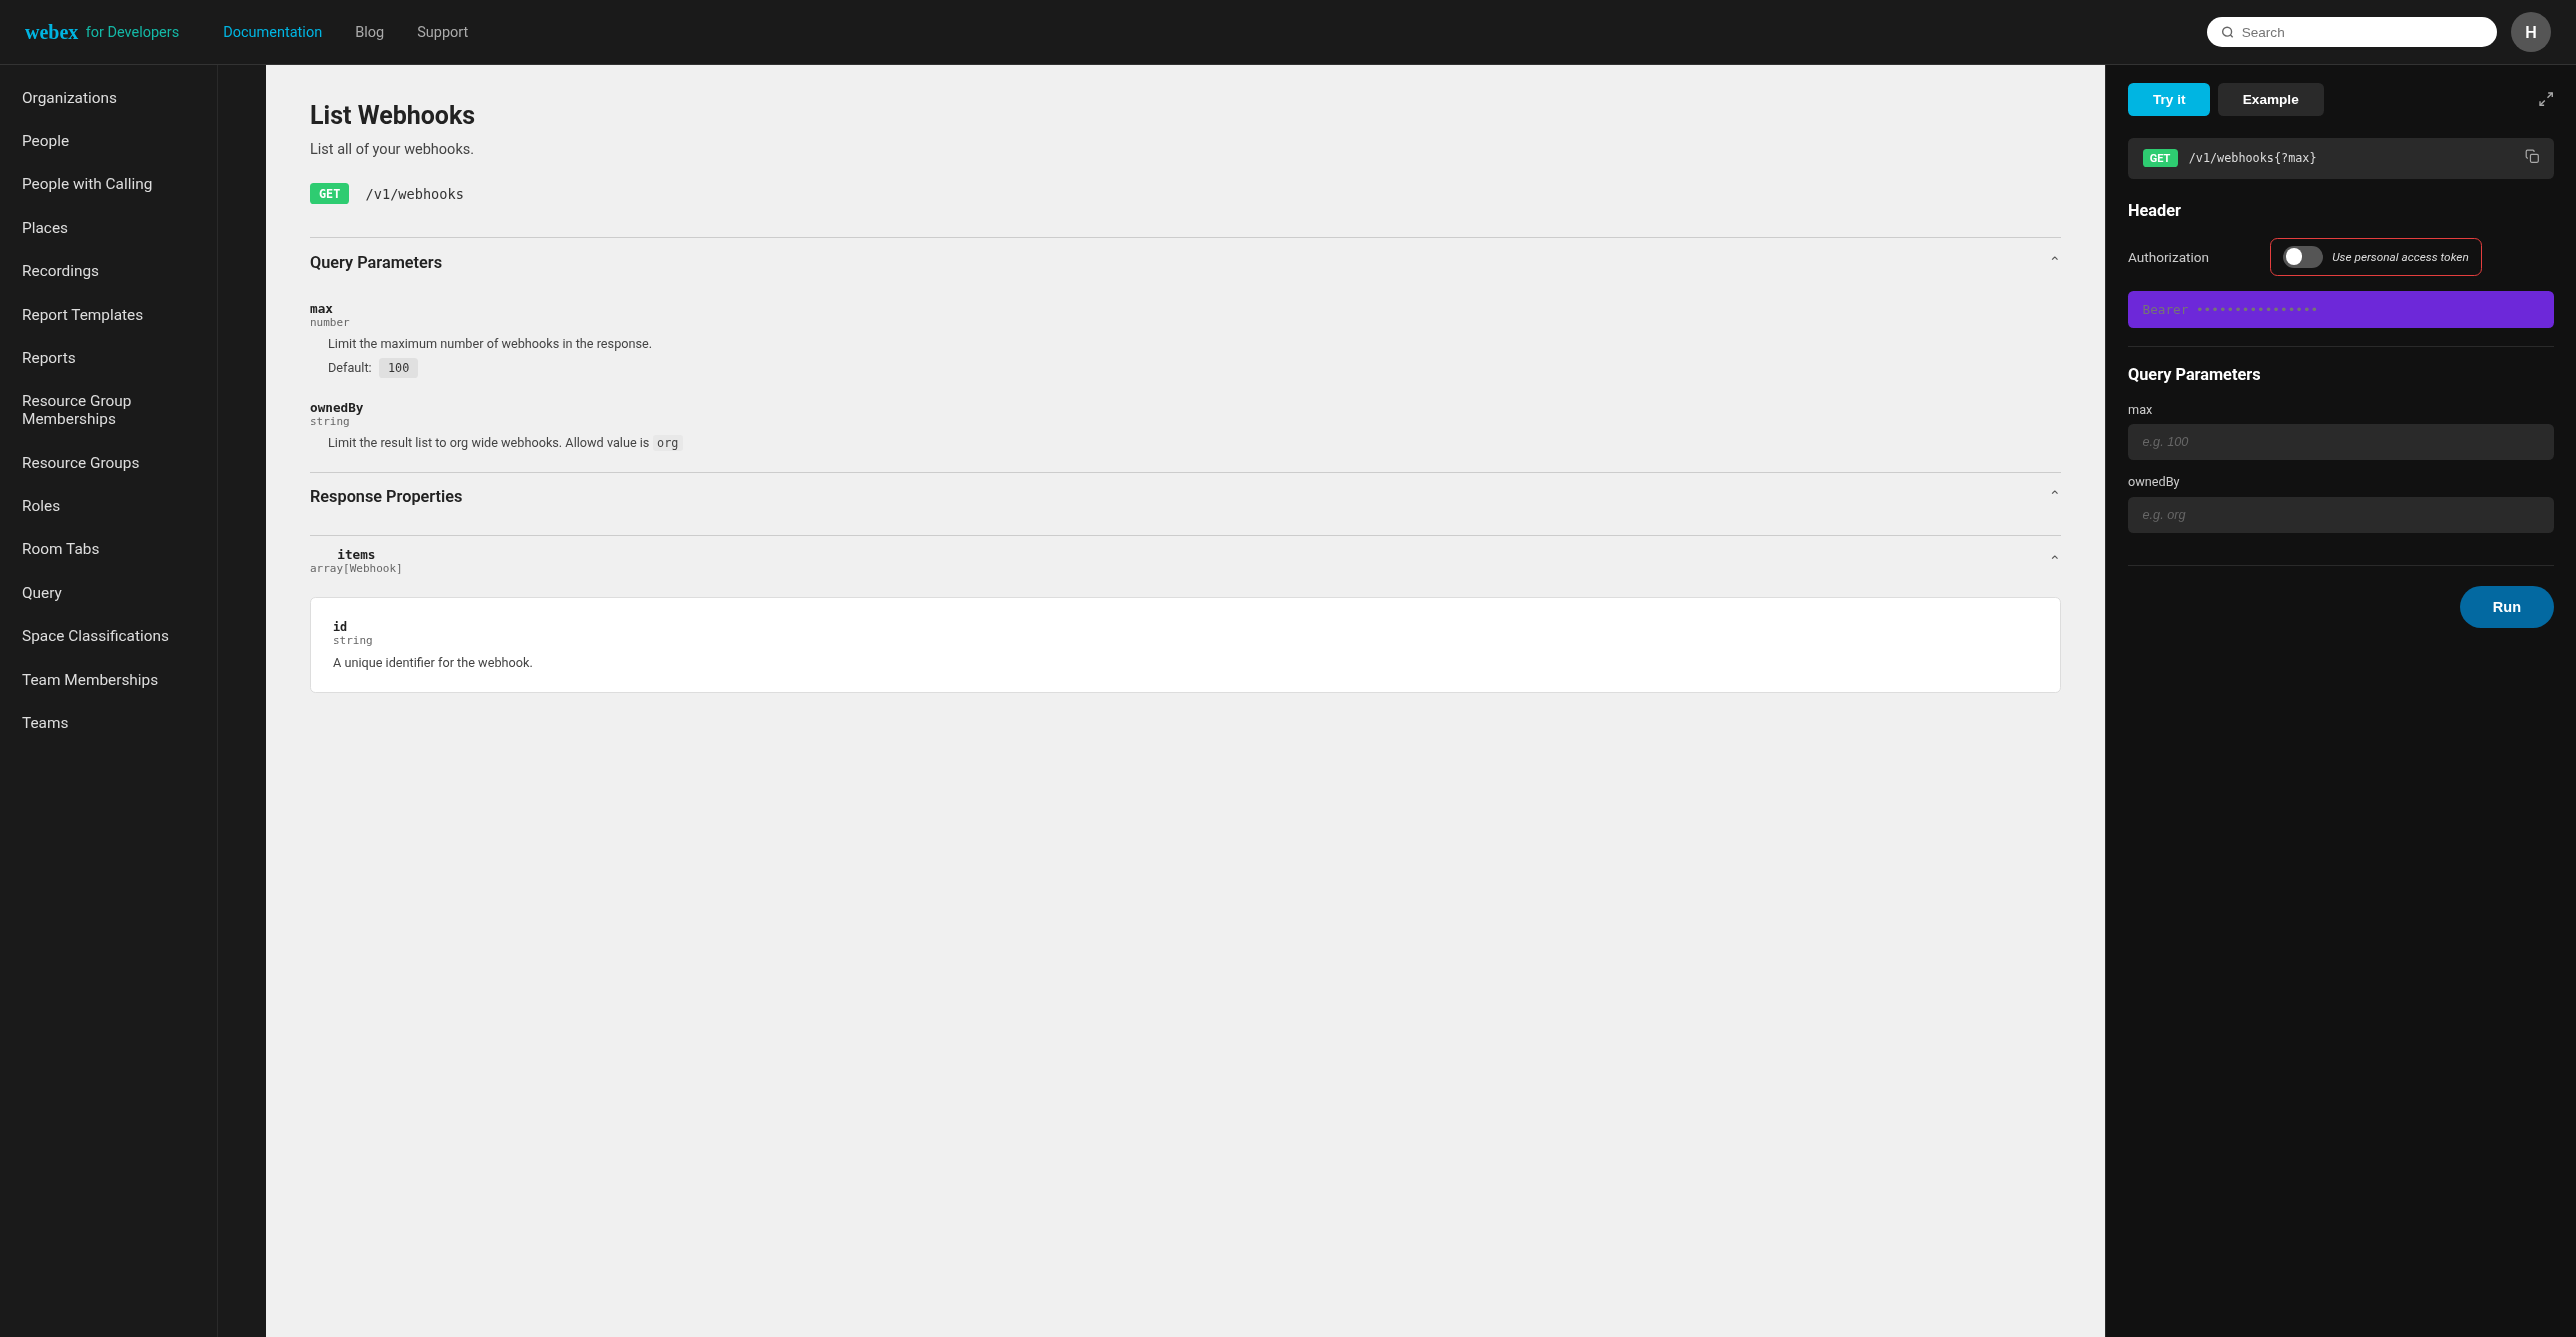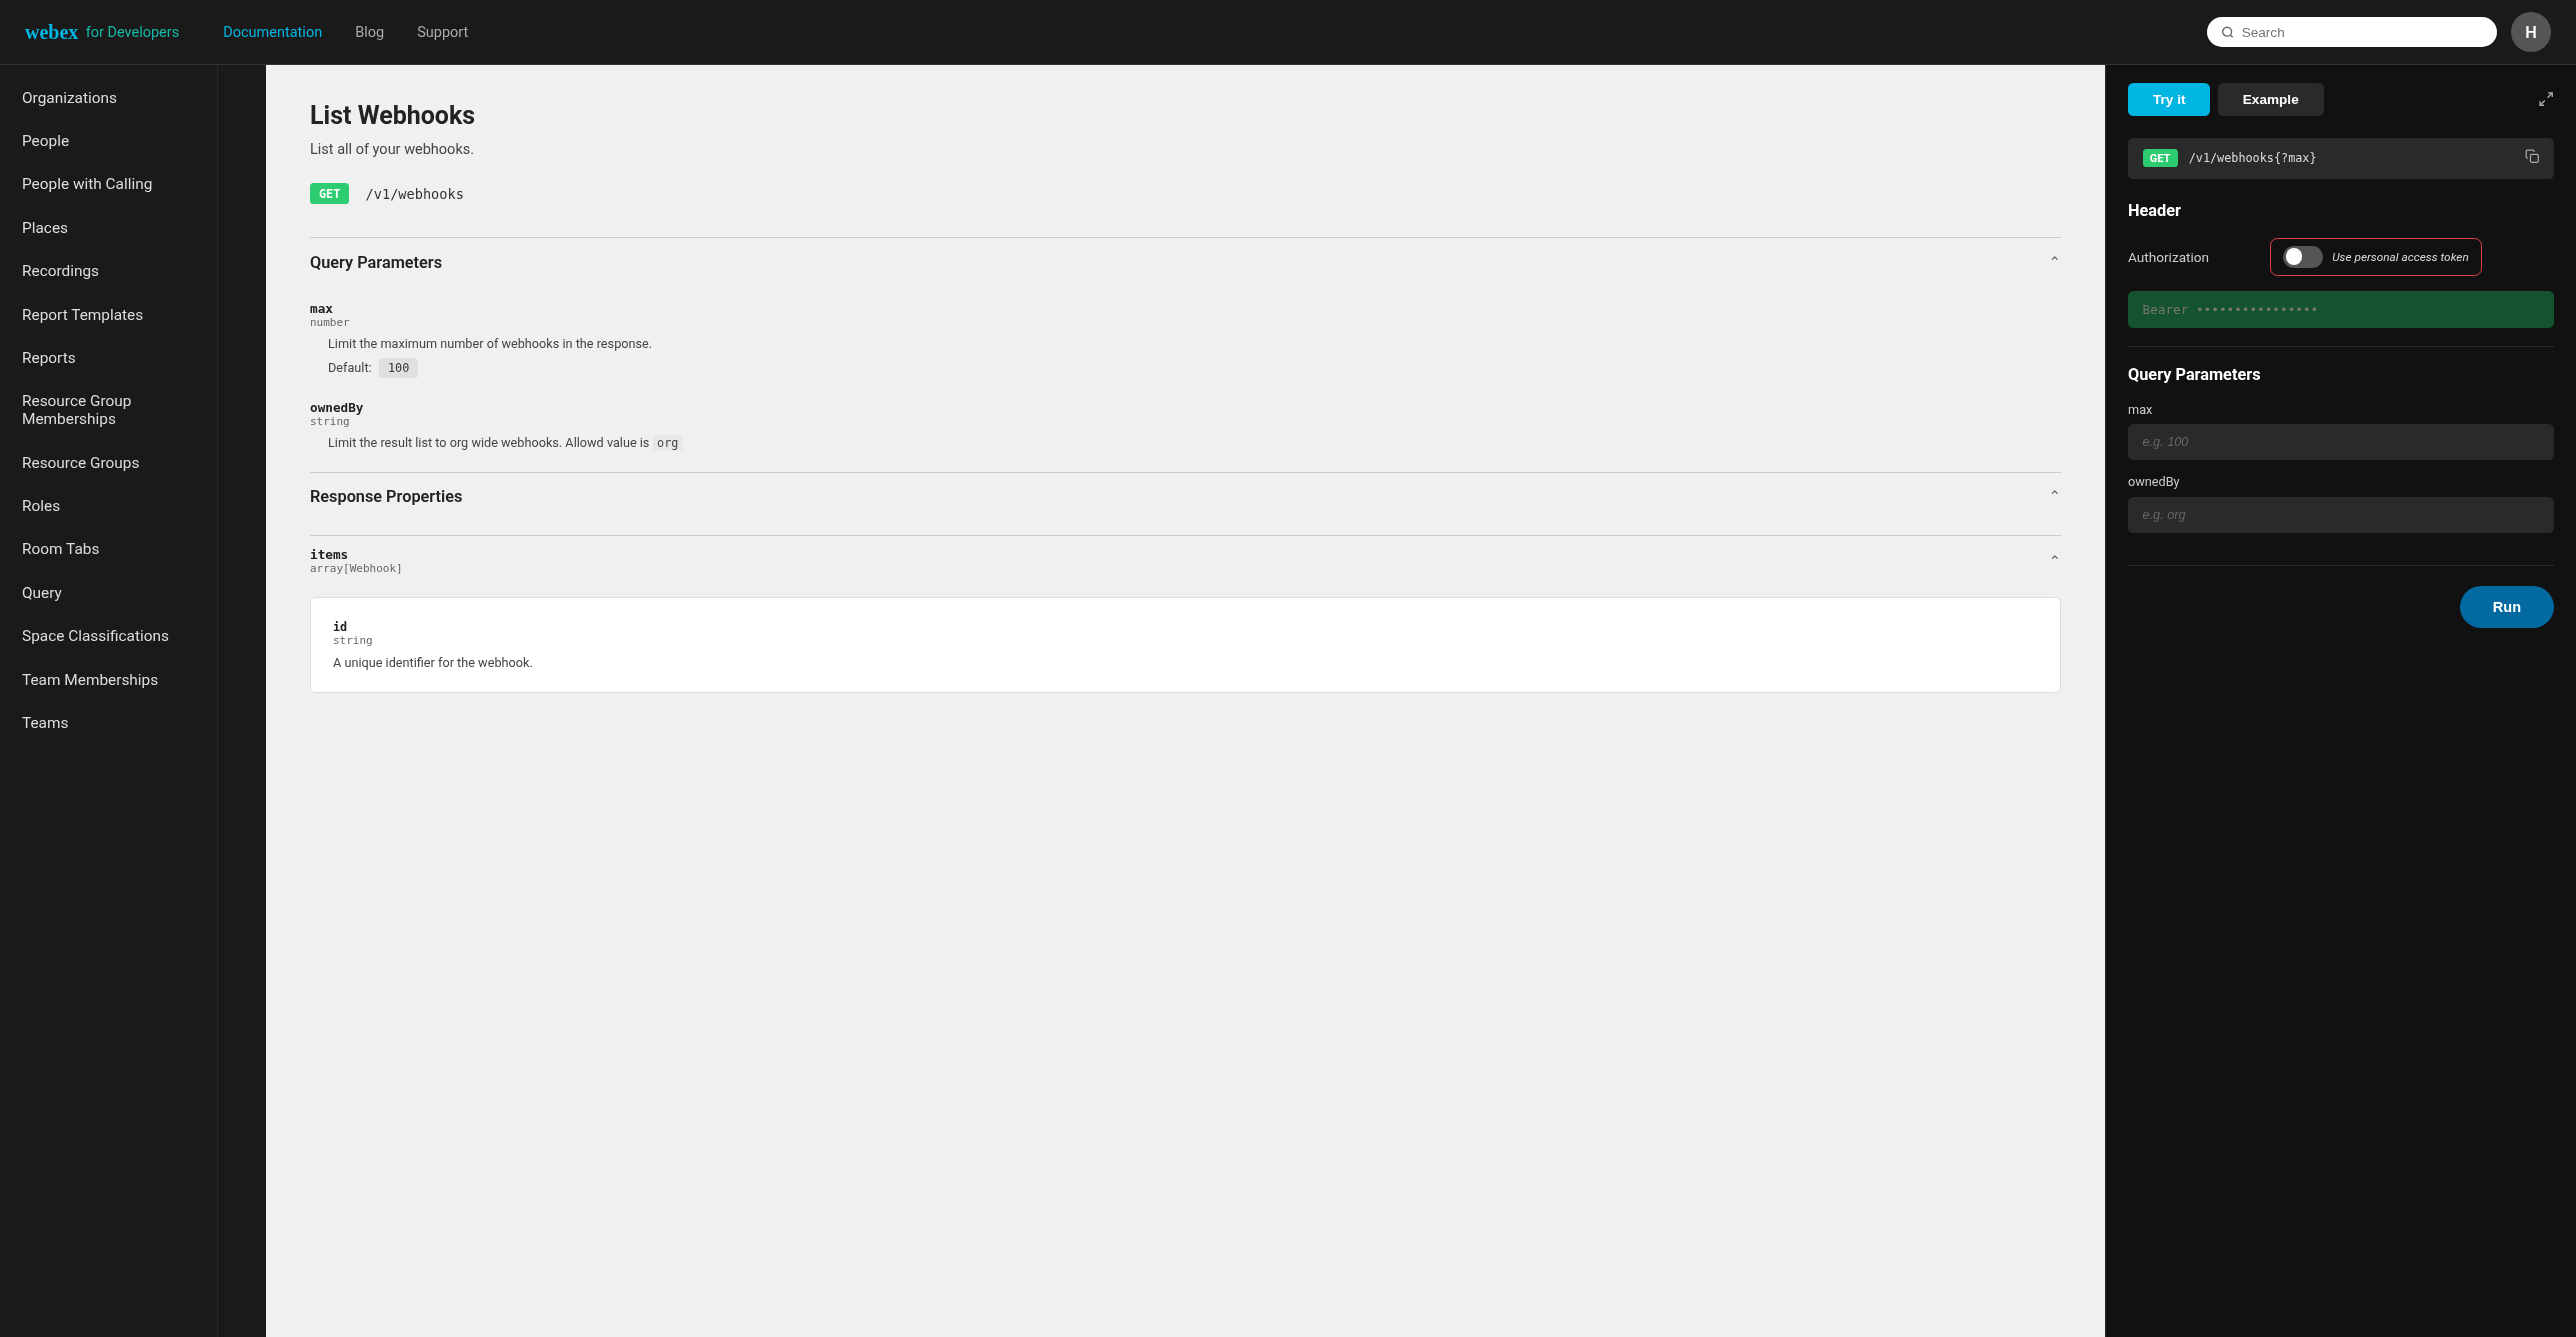--- a/index.html
+++ b/index.html
@@ -43,21 +43,21 @@
     .param-name { font-size: 12.7px; font-weight: 700; color: #222; font-family: monospace; }
     .param-type { font-size: 11px; color: #666; font-family: monospace; margin-bottom: 7.3px; }
     .param-desc { font-size: 12.7px; color: #444; margin-left: 18px; margin-bottom: 7.3px; }
     .param-default { font-size: 12.7px; color: #444; margin-left: 18px; display: flex; align-items: center; gap: 7.3px; margin-bottom: 18px; }
     .default-value { background: #e0e0e0; padding: 2.7px 9px; border-radius: 3.6px; font-size: 11.8px; font-family: monospace; color: #333; }
 
     .param-block { margin-bottom: 22px; margin-left: 0; }
     .param-inline-code { font-family: monospace; font-size: 11.8px; background: #e8e8e8; padding: 0.9px 4.5px; border-radius: 2.7px; }
 
     .response-section { margin-top: 7.3px; }
-    .items-header { display: flex; justify-content: space-between; align-items: center; padding: 11px 0; border-top: 0.9px solid #ccc; }
+    .items-header { display: flex; justify-content: space-between; align-items: center; padding: 11px 0; border-top: 0.9px solid #ccc; text-align: center; }
     .items-name { font-size: 12.7px; font-weight: 700; font-family: monospace; color: #222; }
     .items-type { font-size: 11px; color: #666; font-family: monospace; }
 
     .code-block { background: #fff; border: 0.9px solid #ddd; border-radius: 5.4px; padding: 22px; margin-top: 11px; }
     .code-field-name { font-family: monospace; font-size: 11.8px; font-weight: 700; color: #222; }
     .code-field-type { font-family: monospace; font-size: 11px; color: #666; margin-bottom: 7.3px; }
     .code-field-desc { font-size: 12.7px; color: #444; }
 
     
     .tryit-panel { width: 471px; background: #111; overflow-y: auto; padding: 18px 22px; flex-shrink: 0; border-left: 0.9px solid #2a2a2a; }
@@ -77,21 +77,21 @@
     .auth-row { display: flex; align-items: center; gap: 14.5px; margin-bottom: 14.5px; }
     .auth-label { font-size: 13.6px; color: #ccc; width: 127px; flex-shrink: 0; }
     .token-toggle-wrapper { border: 1.8px solid #e53e3e; border-radius: 7.3px; padding: 7.3px 12.7px; display: flex; align-items: center; gap: 9px; }
     .toggle-switch { position: relative; width: 40px; height: 22px; cursor: pointer; }
     .toggle-track { width: 40px; height: 22px; background: #555; border-radius: 11px; position: relative; }
     .toggle-track.on { background: #555; }
     .toggle-knob { position: absolute; top: 2.7px; left: 2.7px; width: 16.3px; height: 16.3px; border-radius: 50%; background: #fff; }
     .token-label { font-size: 11.8px; color: #ddd; font-style: italic; }
 
     .bearer-row { margin-bottom: 18px; }
-    .bearer-input { background: #14532d; border: none; border-radius: 5.4px; padding: 11px 14.5px; width: 100%; color: #aaa; font-size: 12.7px; font-family: monospace; }
+    .bearer-input { background: #6d28d9; border: none; border-radius: 5.4px; padding: 11px 14.5px; width: 100%; color: #aaa; font-size: 12.7px; font-family: monospace; }
 
     .param-label { font-size: 12.7px; color: #ccc; margin-bottom: 7.3px; }
     .param-input { background: #2a2a2a; border: none; border-radius: 5.4px; padding: 11px 14.5px; width: 100%; color: #666; font-size: 12.7px; font-style: italic; margin-bottom: 14.5px; }
     .param-input::placeholder { color: #666; font-style: italic; }
 
     .run-btn { background: #0369a1; color: #fff; border: none; border-radius: 22px; padding: 12.7px 33px; font-size: 14.5px; font-weight: 700; cursor: pointer; float: right; margin-top: 2px; }
 
     .tabs-header-row { display: flex; align-items: center; gap: 7.3px; margin-bottom: 22px; }
 
     ::-webkit-scrollbar { width: 5.4px; }

